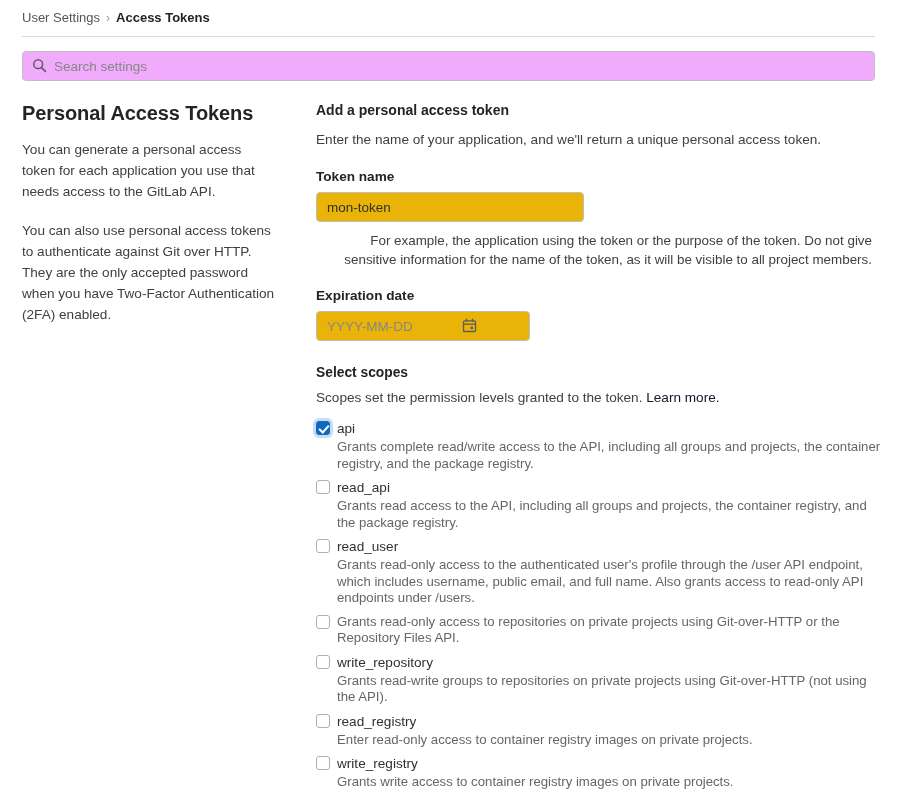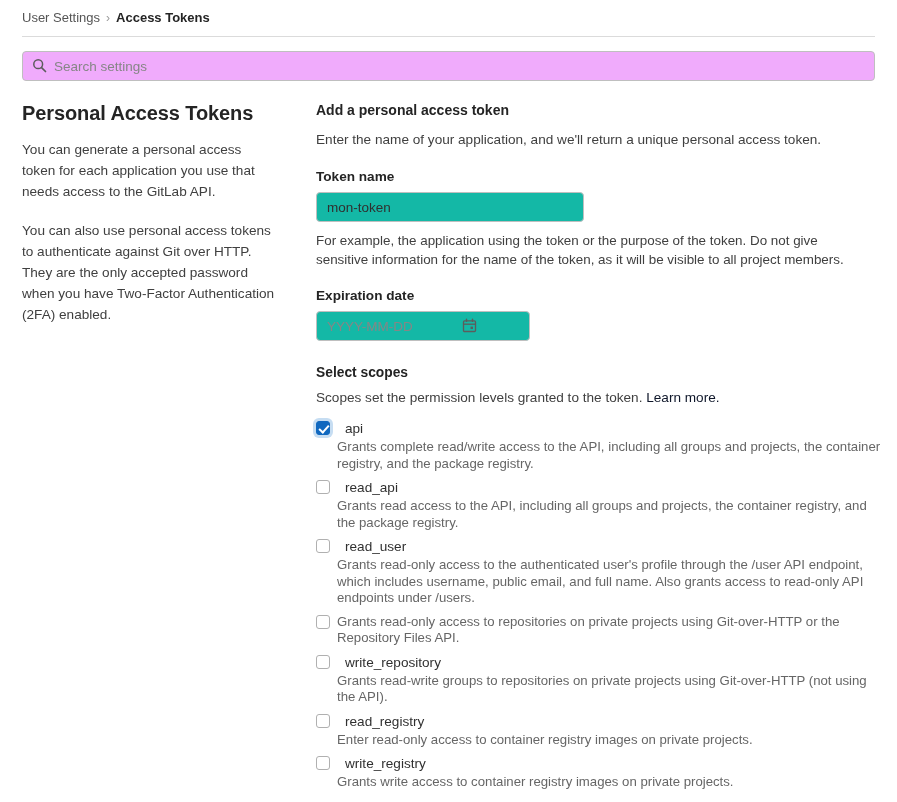--- a/index.html
+++ b/index.html
@@ -130,32 +130,33 @@
     line-height: 17px;
   }
   .text-input {
     height: 30px;
     border: 1px solid #bfbfbf;
     border-radius: 4px;
     padding: 0 10px;
     font-family: "Liberation Sans", sans-serif;
     font-size: 13.5px;
     color: #303030;
-    background: #14b8a6;
+    background: #eab308;
     outline: none;
   }
   .text-input::placeholder { color: #868686; opacity: 1; }
   #token-name-input { width: 268px; }
 
   #token-name-help {
     font-size: 13.4px;
     color: #404040;
     line-height: 19px;
     margin: 9px 0 18px 0;
     max-width: 556px;
+    text-align: right;
   }
 
   #expiration-wrap {
     position: relative;
     width: 170px;
     height: 30px;
     margin-bottom: 23px;
   }
   #expiration-input {
     width: 214px;
@@ -192,21 +193,20 @@
 
   .scope-row {
     position: relative;
     padding-left: 21px;
     margin-bottom: 7px;
   }
   .scope-head {
     display: flex;
     align-items: flex-start;
     line-height: 17px;
-    margin-left: 8px;
   }
   .cbox {
     position: absolute;
     left: 0;
     top: 1px;
     width: 14px;
     height: 14px;
     border: 1px solid #b0b0b0;
     border-radius: 3px;
     background: #ffffff;

